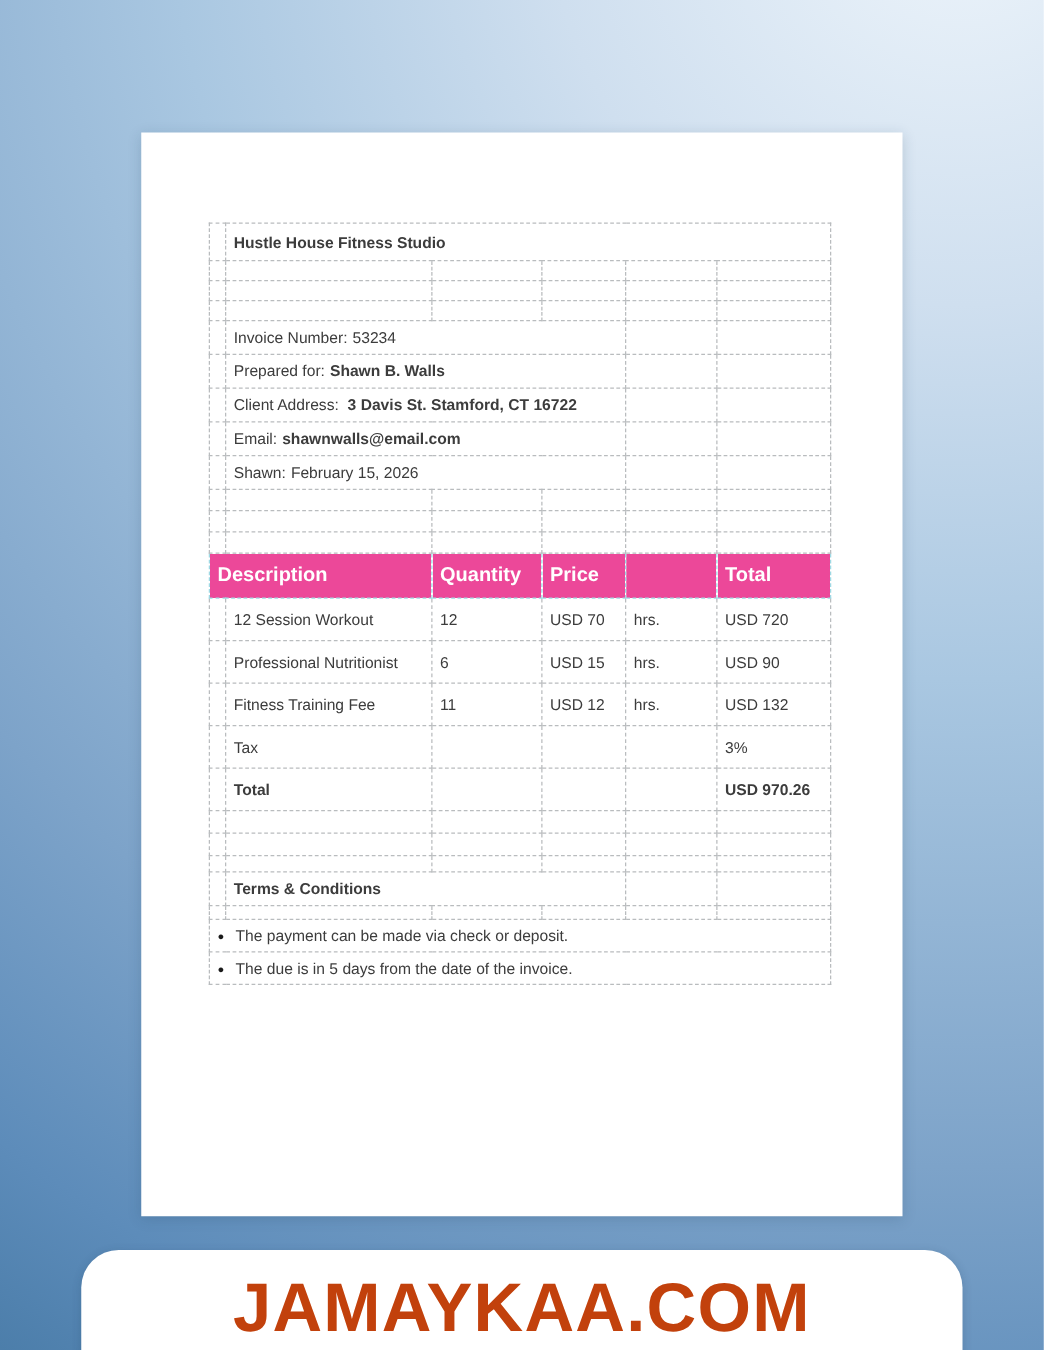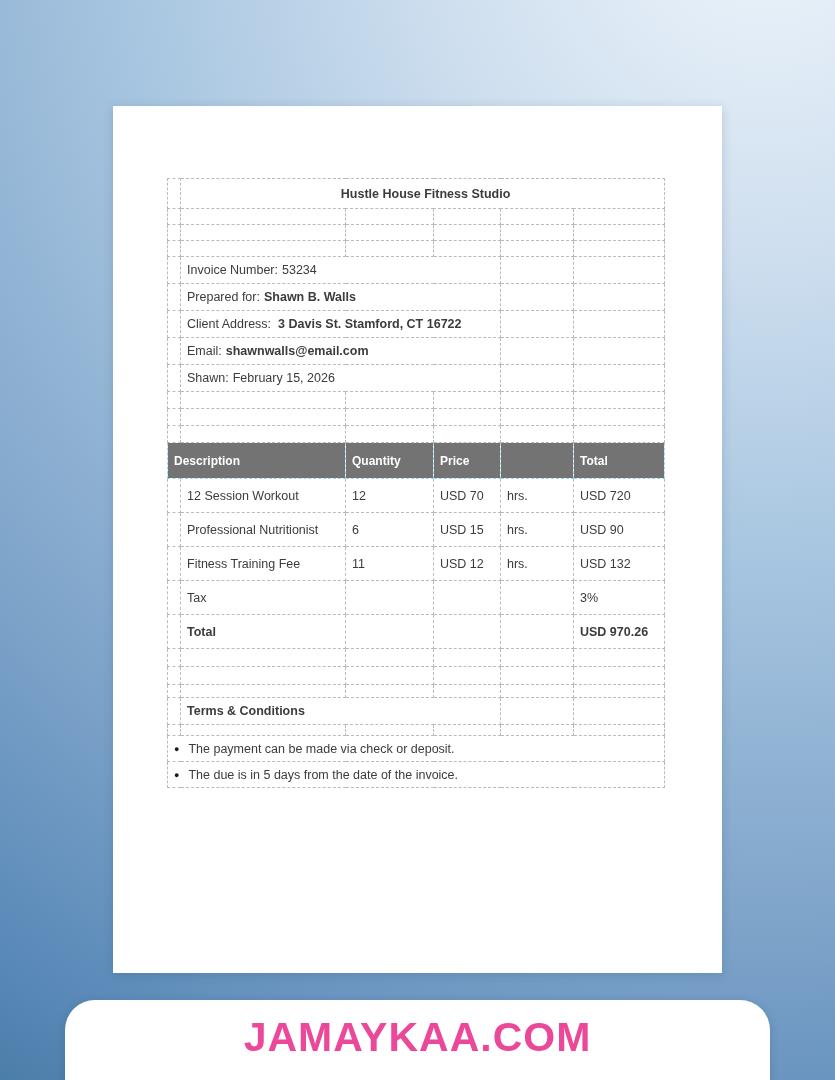--- a/index.html
+++ b/index.html
@@ -37,59 +37,59 @@
     white-space: nowrap;
   }
 
   
   .r30 { height: 30px; } .r27 { height: 27px; } .r16 { height: 16px; }
   .r29 { height: 29px; } .r17 { height: 17px; } .r36 { height: 36px; }
   .r34 { height: 34px; } .r18 { height: 18px; } .r13 { height: 13px; }
   .r11 { height: 11px; } .r26 { height: 26px; }
 
   .studio-title {
-    text-align: center; color: #2e74b5; font-weight: bold; font-size: 14.5px;
+    color: #2e74b5; font-weight: bold; font-size: 14.5px;
     padding: 0;
   }
   .contact-line {
     text-align: center; color: #333333; font-weight: bold; font-size: 12px;
     padding: 0;
   }
   .section-heading {
     color: #2e74b5; font-weight: bold; font-size: 15px;
   }
   .info-cell { font-size: 12.5px; }
   .b { font-weight: bold; text-align: right; }
   .info-cell .val { margin-left: 4px; }
 
   .thead td {
-    background: #737373;
-    color: #ffffff; font-weight: bold; font-size: 12px;
+    background: #ec4899;
+    color: #ffffff; font-weight: bold; font-size: 16px;
     border-color: #9fd9e4;
   }
   .item-cell { font-size: 10.5px; }
   .total-cell { font-size: 12px; font-weight: bold; }
 
   .bullet-cell { font-size: 12.5px; padding-left: 12px; }
   .bullet-glyph { font-size: 9px; vertical-align: 1px; margin-right: 9px; color: #1a1a1a; }
 
   .brandbar {
     position: absolute;
     left: 65px; top: 1000px;
     width: 705px; height: 110px;
     background: #ffffff;
     border-radius: 30px;
     box-shadow: 0 2px 8px rgba(30,60,90,0.2);
     display: flex; align-items: flex-start; justify-content: center;
   }
   .brandbar .brand-text {
     margin-top: 14px;
-    color: #ec4899;
+    color: #c2410c;
     font-weight: bold;
-    font-size: 41px;
+    font-size: 55px;
     letter-spacing: 1px;
   }
 </style>
 </head>
 <body>
 
 <div class="page">
   <table class="sheet">
     <colgroup>
       <col style="width:13px">

